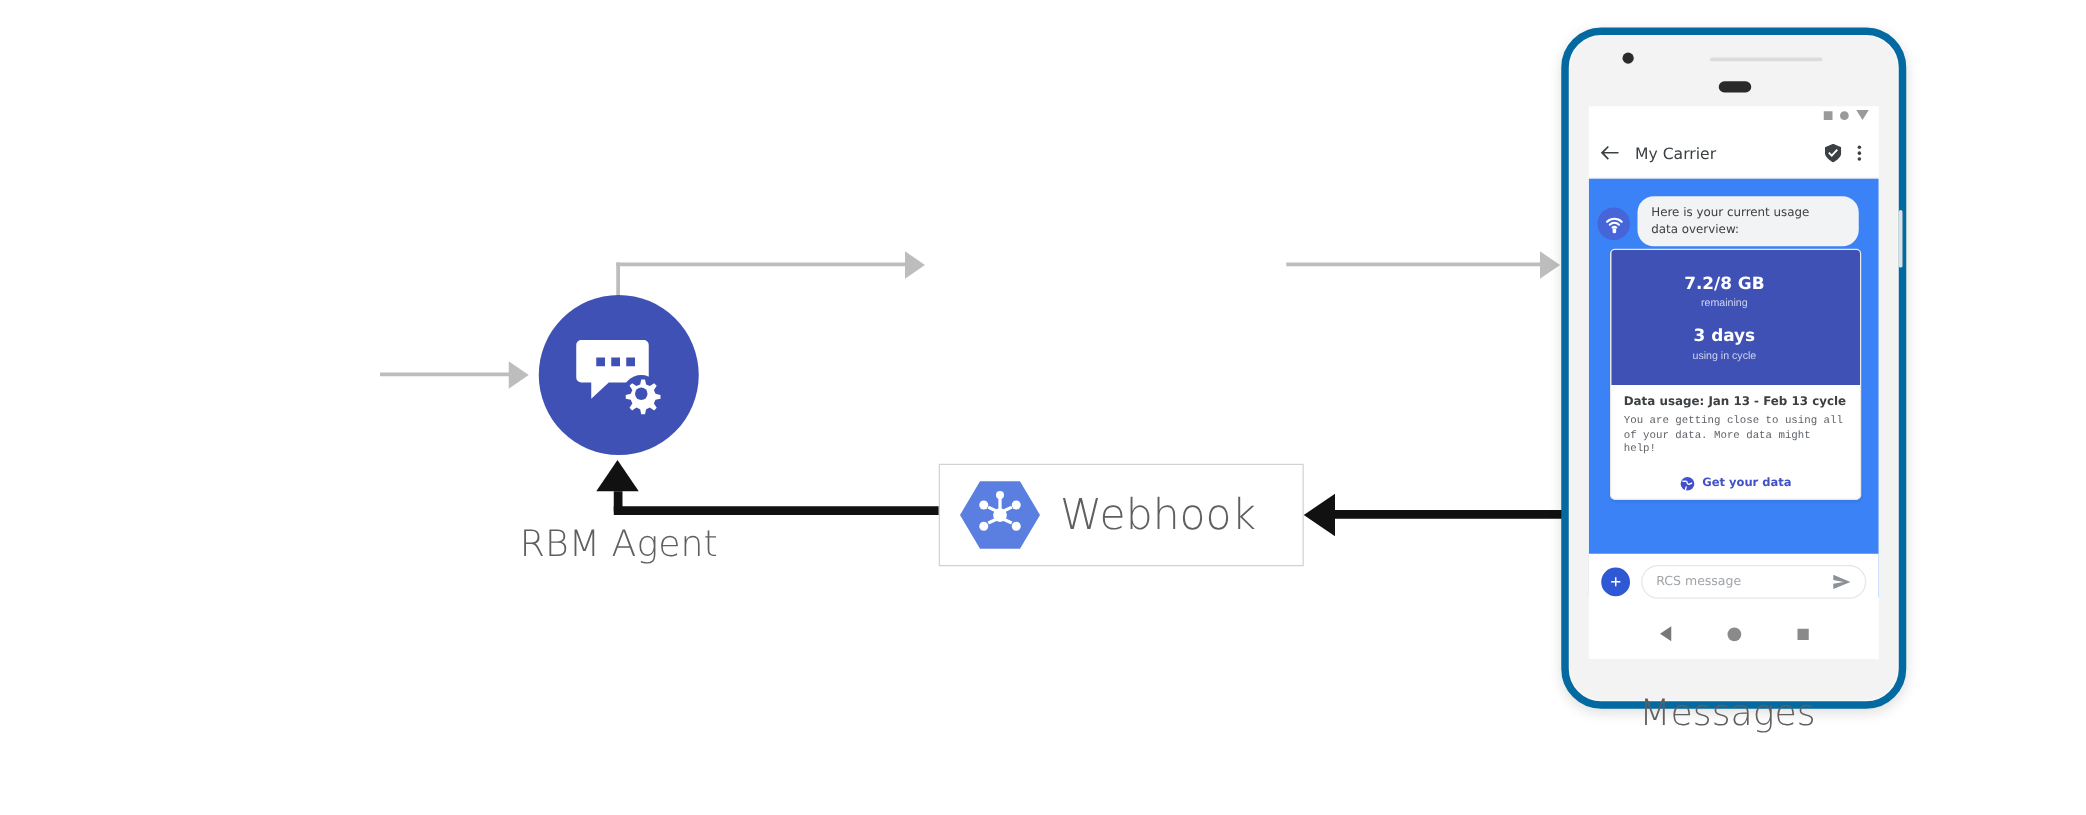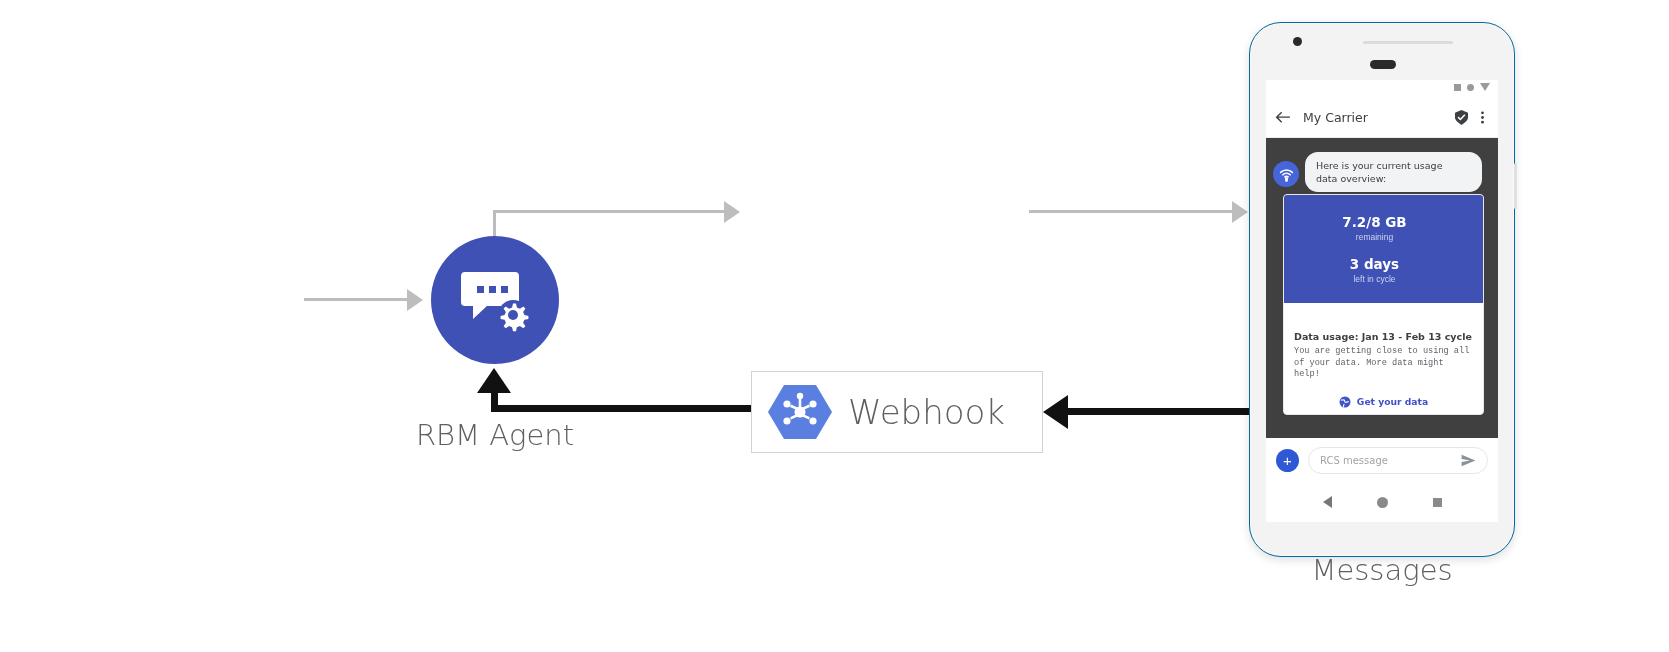--- a/index.html
+++ b/index.html
@@ -39,40 +39,40 @@
   .bline{background:#111;position:absolute;}
   .bline.h{height:7px;}
   .bline.v{width:7px;}
   .barrow-left{position:absolute;width:0;height:0;border-top:17px solid transparent;
                border-bottom:17px solid transparent;border-right:25px solid #111;}
   .barrow-up{position:absolute;width:0;height:0;border-left:17px solid transparent;
              border-right:17px solid transparent;border-bottom:25px solid #111;}
 
   
   #phone{position:absolute;left:1249px;top:22px;width:264px;height:533px;border-radius:32px;
-         background:#f3f3f3;border:1px solid #0369a1;
+         background:#f3f3f3;border:6px solid #0369a1;
          box-shadow:0 3px 10px rgba(0,0,0,.13), inset 0 0 0 1px #fafafa;}
   #phone .cam{position:absolute;left:43px;top:14px;width:9px;height:9px;border-radius:50%;background:#2a2a2a;}
   #phone .topspk{position:absolute;left:113px;top:18px;width:90px;height:3px;border-radius:2px;background:#dcdcdc;}
   #phone .earpiece{position:absolute;left:120px;top:37px;width:26px;height:9px;border-radius:5px;background:#2a2a2a;}
   #phone .sidebtn{position:absolute;right:-3px;top:140px;width:3px;height:46px;background:#e0e0e0;border-radius:2px;}
   #screen{position:absolute;left:16px;top:57px;width:232px;height:442px;background:#fff;overflow:hidden;}
 
   .statusicons{position:absolute;right:8px;top:3px;display:flex;gap:6px;align-items:center;color:#8d8d8d;}
   .si-sq{width:7px;height:7px;background:#9a9a9a;}
   .si-ci{width:7px;height:7px;border-radius:50%;background:#9a9a9a;}
   .si-tr{width:0;height:0;border-left:5px solid transparent;border-right:5px solid transparent;border-top:8px solid #9a9a9a;}
 
   #appbar{position:absolute;left:0;top:17px;width:232px;height:41px;background:#fff;
           display:flex;align-items:center;padding:0 9px;box-sizing:border-box;
           border-bottom:1px solid #ececec;}
   #appbar .title{font-size:12.5px;color:#3c4043;margin-left:13px;flex:1;
                  font-family:"DejaVu Sans",sans-serif;}
 
-  #convo{position:absolute;left:0;top:58px;width:232px;height:335px;background:#404040;}
+  #convo{position:absolute;left:0;top:58px;width:232px;height:335px;background:#3b82f6;}
 
   .avatar{position:absolute;left:7px;top:23px;width:26px;height:26px;border-radius:50%;
           background:#4565d8;display:flex;align-items:center;justify-content:center;}
 
   .bubble{position:absolute;left:39px;top:14px;width:177px;background:#f1f3f4;border-radius:13px;
           padding:7px 11px;box-sizing:border-box;}
   .bubble span{font-size:9.5px;line-height:13px;color:#3c4043;display:block;
                font-family:"DejaVu Sans",sans-serif;}
 
   #rich-card{position:absolute;left:17px;top:56px;width:199px;background:#fff;
@@ -87,21 +87,21 @@
                 font-family:"DejaVu Sans",sans-serif;}
   #gauge .pct i{font-style:normal;font-size:11px;margin-left:1px;align-self:flex-end;
                 margin-bottom:4px;}
   #media-right{flex:1;text-align:center;color:#fff;padding-right:18px;}
   #media-right .big{font-size:13.5px;font-weight:700;line-height:17px;font-family:"DejaVu Sans",sans-serif;}
   #media-right .sub{font-size:8.5px;color:#cfd4ef;line-height:12px;margin-bottom:13px;}
   #media-right .sub.last{margin-bottom:0;}
 
   #card-body{padding:8px 10px 6px 10px;}
   #card-title{font-size:9.5px;font-weight:700;color:#3c4043;margin-bottom:4px;
-              font-family:"DejaVu Sans",sans-serif;margin-top:20px;}
+              font-family:"DejaVu Sans",sans-serif;}
   #card-desc{font-size:8.6px;line-height:11.5px;color:#5f6368;font-family:Liberation Mono, monospace;}
   #card-action{display:flex;align-items:center;justify-content:center;gap:6px;
                padding:9px 0 6px 0;}
   #card-action span{font-size:9.2px;color:#4051c9;font-weight:600;font-family:"DejaVu Sans",sans-serif;}
 
   #composer{position:absolute;left:0;bottom:40px;width:232px;height:44px;display:flex;
             align-items:center;padding:0 10px;box-sizing:border-box;gap:9px;background:#fff;}
   #plus-btn{width:23px;height:23px;border-radius:50%;background:#2f58d4;color:#fff;
             display:flex;align-items:center;justify-content:center;font-size:15px;line-height:1;flex:none;}
   #rcs-field{flex:1;height:27px;border:1px solid #e4e6ea;border-radius:14px;display:flex;
@@ -230,21 +230,21 @@
         </div>
 
         <div id="rich-card">
           <div id="card-media">
 
 
             <div id="media-right">
               <div class="big">7.2/8 GB</div>
               <div class="sub">remaining</div>
               <div class="big">3 days</div>
-              <div class="sub last">left in cycle</div>
+              <div class="sub last">using in cycle</div>
             </div>
           </div>
 
           <div id="card-body">
             <div id="card-title">Data usage: Jan 13 - Feb 13 cycle</div>
             <div id="card-desc">You are getting close to using all of your data. More data might help!</div>
           </div>
 
           <div id="card-action">
             <svg width="12" height="12" viewBox="0 0 14 14">

